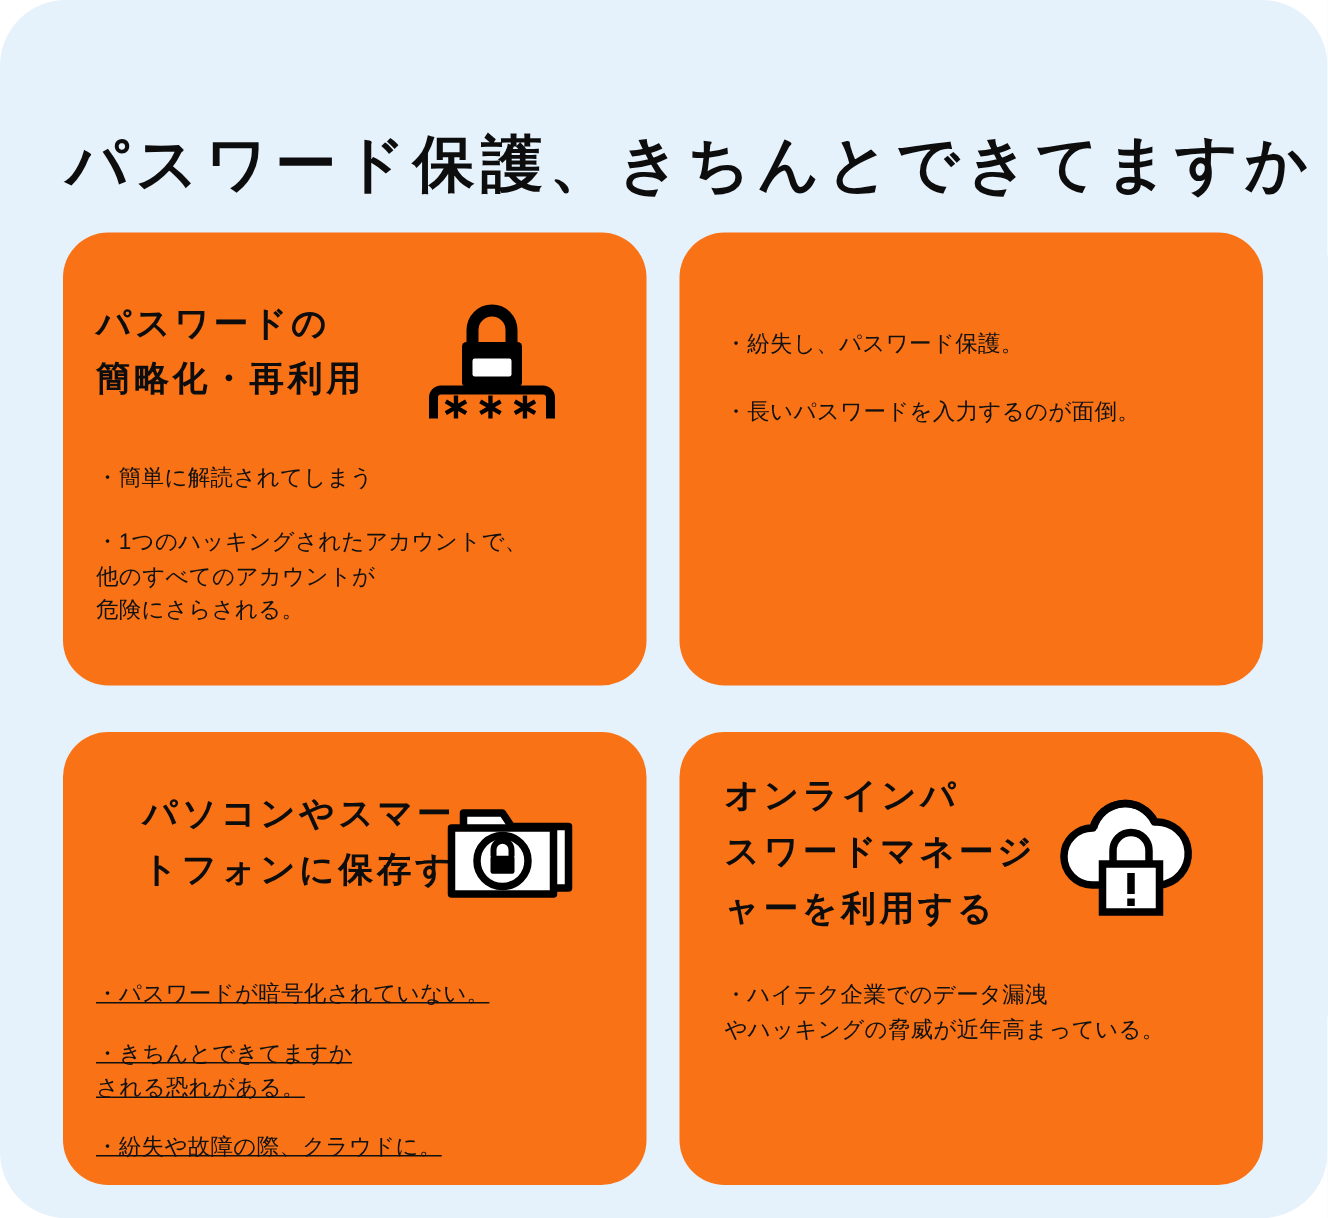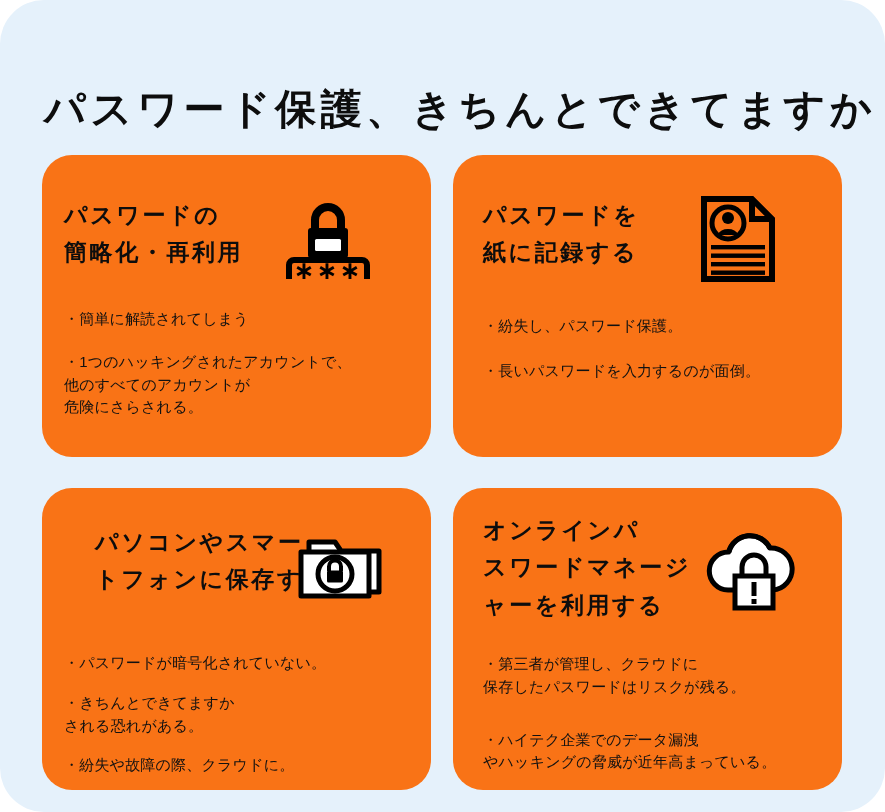--- a/index.html
+++ b/index.html
@@ -103,21 +103,21 @@
 
   #card-2 { padding-top: 42px; padding-left: 30px; }
   #card-2 .card-icon { top: -2px; right: 40px; }
   #card-2 .card-body { margin-top: 22px; }
   #card-2 .bullet { margin-bottom: 22px; }
 
   #card-3 { padding-top: 36px; }
   #card-3 .card-heading { max-width: 258px; margin-left: 31px; }
   #card-3 .card-icon { top: 6px; right: 18px; }
   #card-3 .card-body { margin-top: 32px; }
-  #card-3 .bullet { margin-bottom: 17px; }
+  #card-3 .bullet { margin-bottom: 17px; text-decoration: underline; }
 
   #card-4 { padding-top: 24px; padding-left: 30px; }
   #card-4 .card-heading { max-width: 248px; }
   #card-4 .card-head { min-height: 126px; }
   #card-4 .card-icon { top: 16px; right: 14px; }
   #card-4 .card-body { margin-top: 10px; }
   #card-4 .bullet { margin-bottom: 30px; }
 </style>
 </head>
 <body>
@@ -147,40 +147,20 @@
       </div>
       <div class="card-body">
         <p class="bullet b1">・簡単に解読されてしまう</p>
         <p class="bullet b2">・1つのハッキングされたアカウントで、
  他のすべてのアカウントが
  危険にさらされる。</p>
       </div>
     </section>
 
     <section class="card" id="card-2">
-      <div class="card-head">
-        <div class="card-heading" style="white-space: pre-line;">パスワードを
-紙に記録する</div>
-        <span class="card-icon">
-          <svg width="76" height="88" viewBox="0 0 76 88" aria-hidden="true">
-
-            <path d="M4 4 H52 L72 24 V84 H4 Z" fill="none" stroke="#000" stroke-width="6" stroke-linejoin="miter"></path>
-            <path d="M52 4 V24 H72" fill="none" stroke="#000" stroke-width="6" stroke-linejoin="miter"></path>
-
-            <circle cx="28" cy="28" r="16" fill="none" stroke="#000" stroke-width="5"></circle>
-            <circle cx="28" cy="23" r="6" fill="#000"></circle>
-            <path d="M17.5 40 a11.5 10 0 0 1 21 0 Z" fill="#000"></path>
-
-            <rect x="11" y="50" width="54" height="4.4" fill="#000"></rect>
-            <rect x="11" y="58.5" width="54" height="4.4" fill="#000"></rect>
-            <rect x="11" y="67" width="54" height="4.4" fill="#000"></rect>
-            <rect x="11" y="75.5" width="54" height="4.4" fill="#000"></rect>
-          </svg>
-        </span>
-      </div>
       <div class="card-body">
         <p class="bullet">・紛失し、パスワード保護。</p>
         <p class="bullet">・長いパスワードを入力するのが面倒。</p>
       </div>
     </section>
 
     <section class="card" id="card-3">
       <div class="card-head">
         <div class="card-heading" style="white-space: pre-line;">パソコンやスマー
 トフォンに保存する</div>
@@ -218,21 +198,19 @@
 
             <path d="M44 50 V39 a12 12 0 0 1 24 0 V50" fill="none" stroke="#000" stroke-width="5"></path>
 
             <rect x="37" y="48" width="38" height="32" fill="#fff" stroke="#000" stroke-width="5"></rect>
             <rect x="53.5" y="54" width="5" height="14" fill="#000"></rect>
             <rect x="53.5" y="71" width="5" height="5" fill="#000"></rect>
           </svg>
         </span>
       </div>
       <div class="card-body">
-        <p class="bullet">・第三者が管理し、クラウドに
-保存したパスワードはリスクが残る。</p>
         <p class="bullet">・ハイテク企業でのデータ漏洩
 やハッキングの脅威が近年高まっている。</p>
       </div>
     </section>
 
   </div>
 </div>
 
 </body></html>

